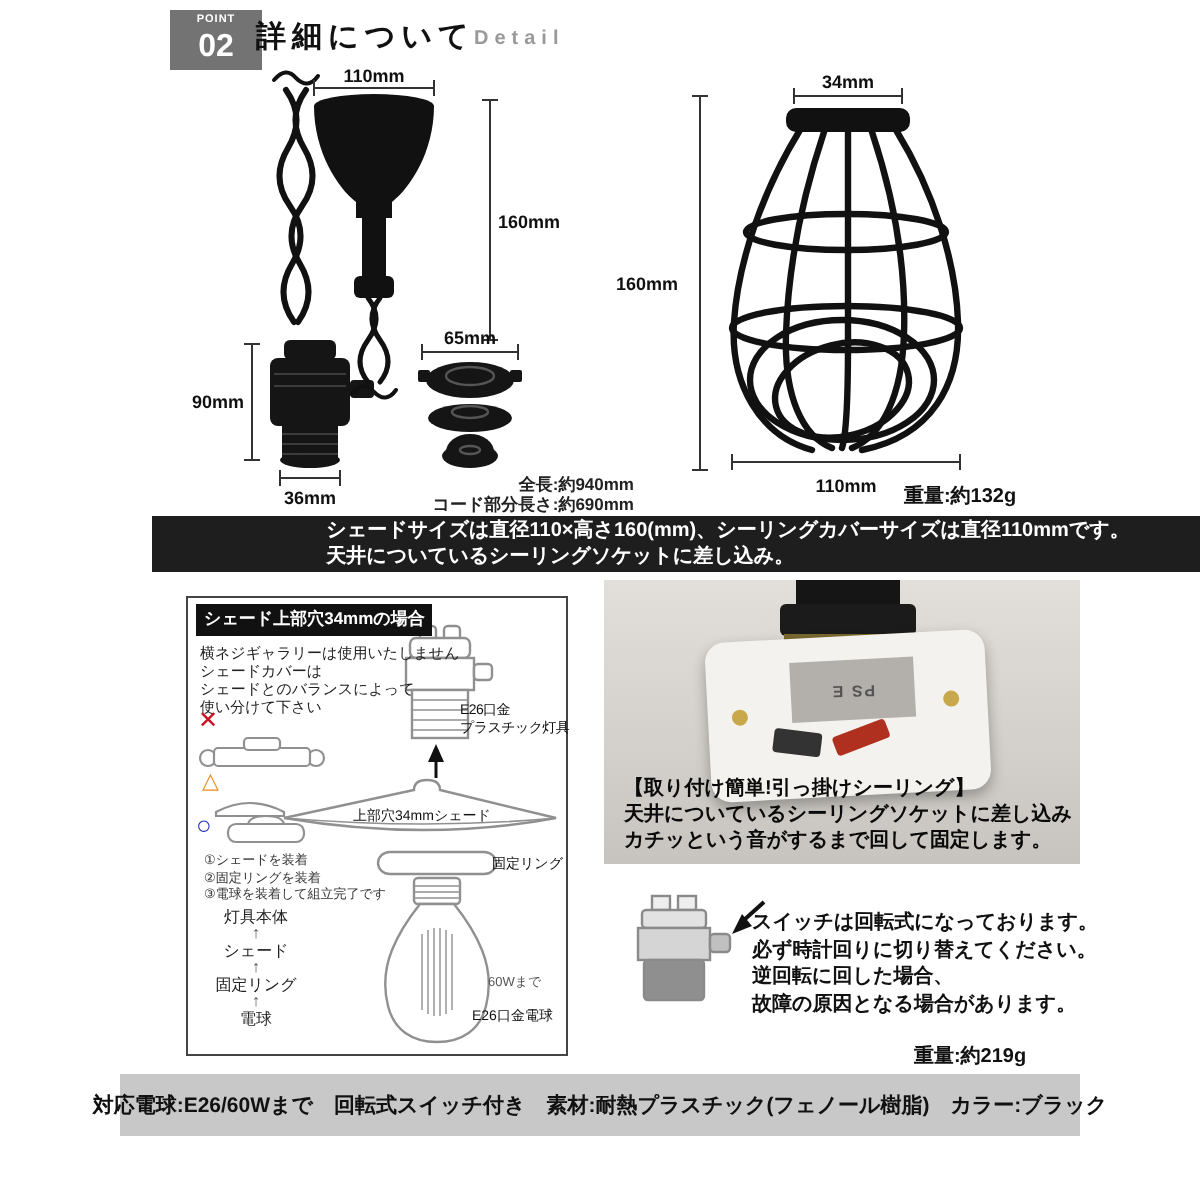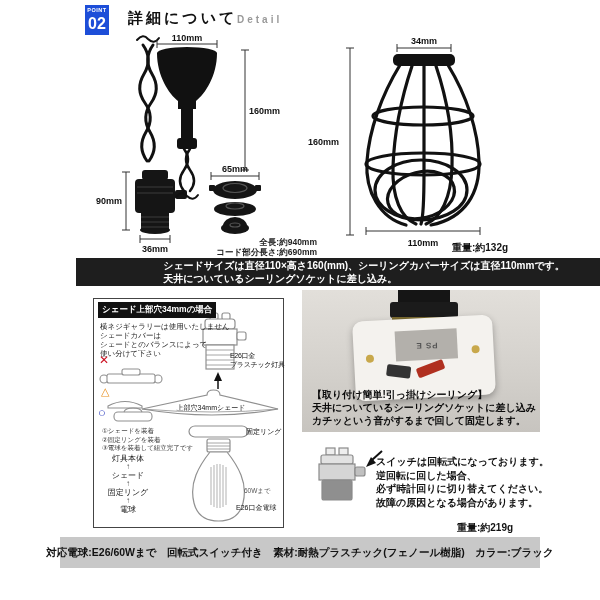--- a/index.html
+++ b/index.html
@@ -1,21 +1,21 @@
 <!DOCTYPE html>
 <html><head>
 <meta charset="utf-8">
 <style>
   html,body{margin:0;padding:0;background:#fff;}
   .page{position:relative;width:600px;height:600px;background:#ffffff;overflow:hidden;
         font-family:"Liberation Sans","DejaVu Sans",sans-serif;color:#111;}
   .abs{position:absolute;}
 
   
-  .badge{position:absolute;left:85px;top:5px;width:24px;height:30px;background:#1d4ed8;color:#fff;
+  .badge{position:absolute;left:85px;top:5px;width:46px;height:30px;background:#737373;color:#fff;
          text-align:center;line-height:1;}
   .badge-point{font-size:5.5px;letter-spacing:.5px;padding-top:3px;font-weight:bold;}
   .badge-num{font-size:16px;font-weight:bold;margin-top:2px;}
   .page-title{position:absolute;left:128px;top:9px;font-size:15px;font-weight:bold;letter-spacing:3px;}
   .page-subtitle{position:absolute;left:237px;top:14px;font-size:10px;color:#999;letter-spacing:3px;font-weight:bold;}
 
   
   svg text{font-family:"Liberation Sans","DejaVu Sans",sans-serif;font-weight:bold;}
   .lengths{position:absolute;left:195px;top:237px;width:122px;text-align:right;
            font-size:8.5px;line-height:10px;font-weight:bold;color:#222;}
@@ -299,21 +299,21 @@
       <rect x="12" y="34" width="30" height="20" rx="2" fill="#8f8f8f"></rect>
       <rect x="45" y="21" width="10" height="9" rx="2" fill="#c0c0c0"></rect>
     </g>
     <g>
       <path d="M72 5 L62 14" stroke="#111" stroke-width="2"></path>
       <polygon points="56,21 66,17 61,11" fill="#111"></polygon>
     </g>
   </svg>
   <div class="switch-text">
     <div>スイッチは回転式になっております。</div>
+    <div>必ず時計回りに切り替えてください。</div>
     <div>逆回転に回した場合、</div>
-    <div>必ず時計回りに切り替えてください。</div>
     <div>故障の原因となる場合があります。</div>
   </div>
   <div class="weight-label" style="left:430px;top:521px">重量:約219g</div>
 
   <div class="spec-bar">対応電球:E26/60Wまで　回転式スイッチ付き　素材:耐熱プラスチック(フェノール樹脂)　カラー:ブラック</div>
 
 </div>
 
 </body></html>

